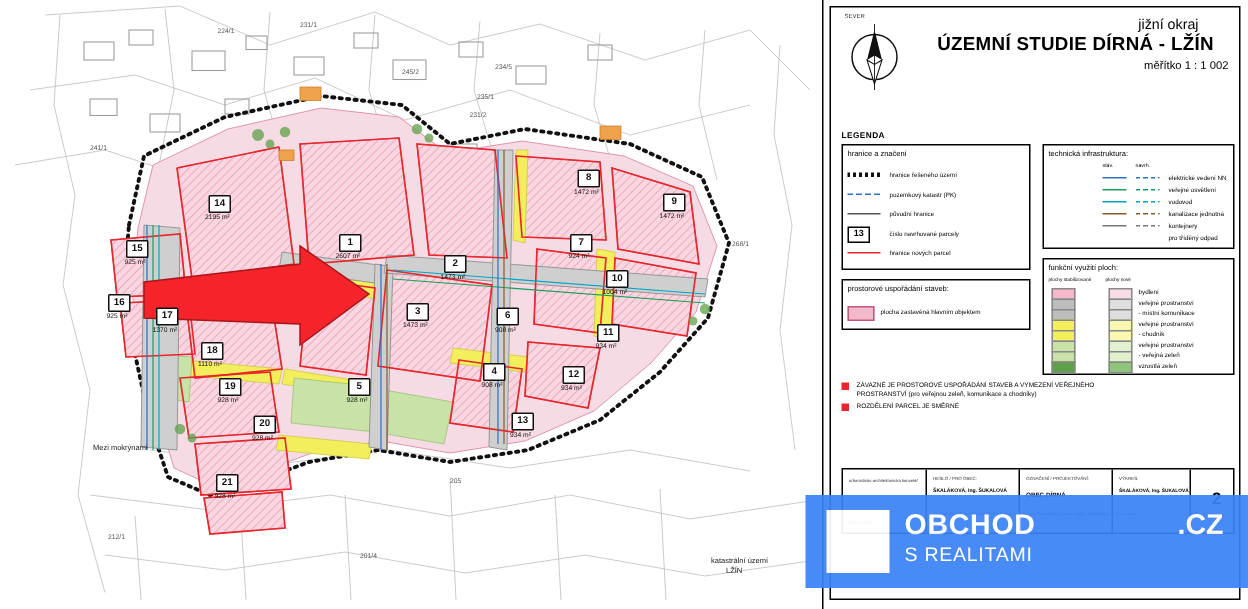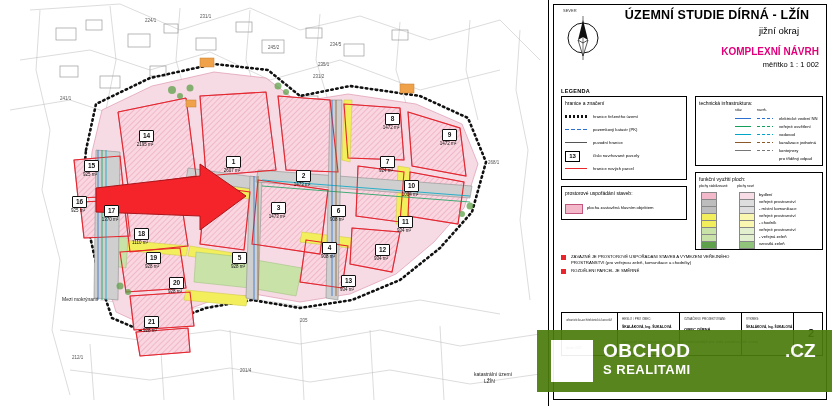--- a/index.html
+++ b/index.html
@@ -40,24 +40,24 @@
   .note-row{position:relative;font-size:4.3px;color:#000;line-height:6px;padding-left:10px;margin-bottom:2px;}
   .note-sq{position:absolute;left:0;top:1px;width:5px;height:5px;}
 
   #cartouche{position:absolute;left:12px;top:312px;width:262px;height:44px;border:1px solid #000;box-sizing:border-box;}
   .cart-cell{position:absolute;border-right:1px solid #000;box-sizing:border-box;height:100%;}
   .cart-lbl{position:absolute;font-size:3px;color:#333;}
   .cart-val{position:absolute;font-size:4.2px;color:#000;font-weight:bold;}
   .cart-txt{position:absolute;font-size:2.8px;color:#333;line-height:3.6px;}
 
   
-  #wm{position:absolute;left:537px;top:330px;width:295px;height:62px;background:#4d7c0f;opacity:.93;}
+  #wm{position:absolute;left:537px;top:330px;width:295px;height:62px;background:#3b82f6;opacity:.93;}
   #wm-box{position:absolute;left:14px;top:10px;width:42px;height:42px;background:#fff;}
   #wm-t1{position:absolute;left:66px;top:10px;font-size:19px;font-weight:bold;color:#fff;letter-spacing:.5px;}
-  #wm-t2{position:absolute;left:66px;top:32px;font-size:13px;font-weight:bold;color:#fff;letter-spacing:.5px;}
+  #wm-t2{position:absolute;left:66px;top:32px;font-size:13px;font-weight:normal;color:#fff;letter-spacing:.5px;}
   #wm-cz{position:absolute;left:248px;top:10px;font-size:19px;font-weight:bold;color:#fff;}
 </style>
 </head>
 <body>
 
 <div id="root">
 
   <div id="map-panel">
     <svg id="map-svg" width="548" height="406">
       <defs>
@@ -283,23 +283,22 @@
 
     <svg id="north" viewBox="0 0 44 52">
       <circle cx="22" cy="28" r="15" fill="none" stroke="#111" stroke-width="1"></circle>
       <polygon points="22,10 17,30 22,27 27,30" fill="#111"></polygon>
       <polygon points="22,46 17,30 22,33 27,30" fill="#fff" stroke="#111" stroke-width="0.7"></polygon>
       <line x1="22" y1="6" x2="22" y2="50" stroke="#111" stroke-width="0.6"></line>
     </svg>
     <div id="north-cap">SEVER</div>
 
     <div id="title-block">
+      <div id="sub-title">jižní okraj</div>
       <div id="main-title">ÚZEMNÍ STUDIE DÍRNÁ - LŽÍN</div>
-      <div id="sub-title">jižní okraj</div>
-      <div id="doc-type">KOMPLEXNÍ NÁVRH</div>
       <div id="scale-txt">měřítko 1 : 1 002</div>
     </div>
 
     <div id="legend-title">LEGENDA</div>
 
     <div class="lg-box" style="left:12px;top:96px;width:126px;height:84px;"></div>
     <div class="lg-box" style="left:12px;top:186px;width:126px;height:34px;"></div>
     <div class="lg-box" style="left:146px;top:96px;width:128px;height:70px;"></div>
     <div class="lg-box" style="left:146px;top:172px;width:128px;height:78px;"></div>
 

